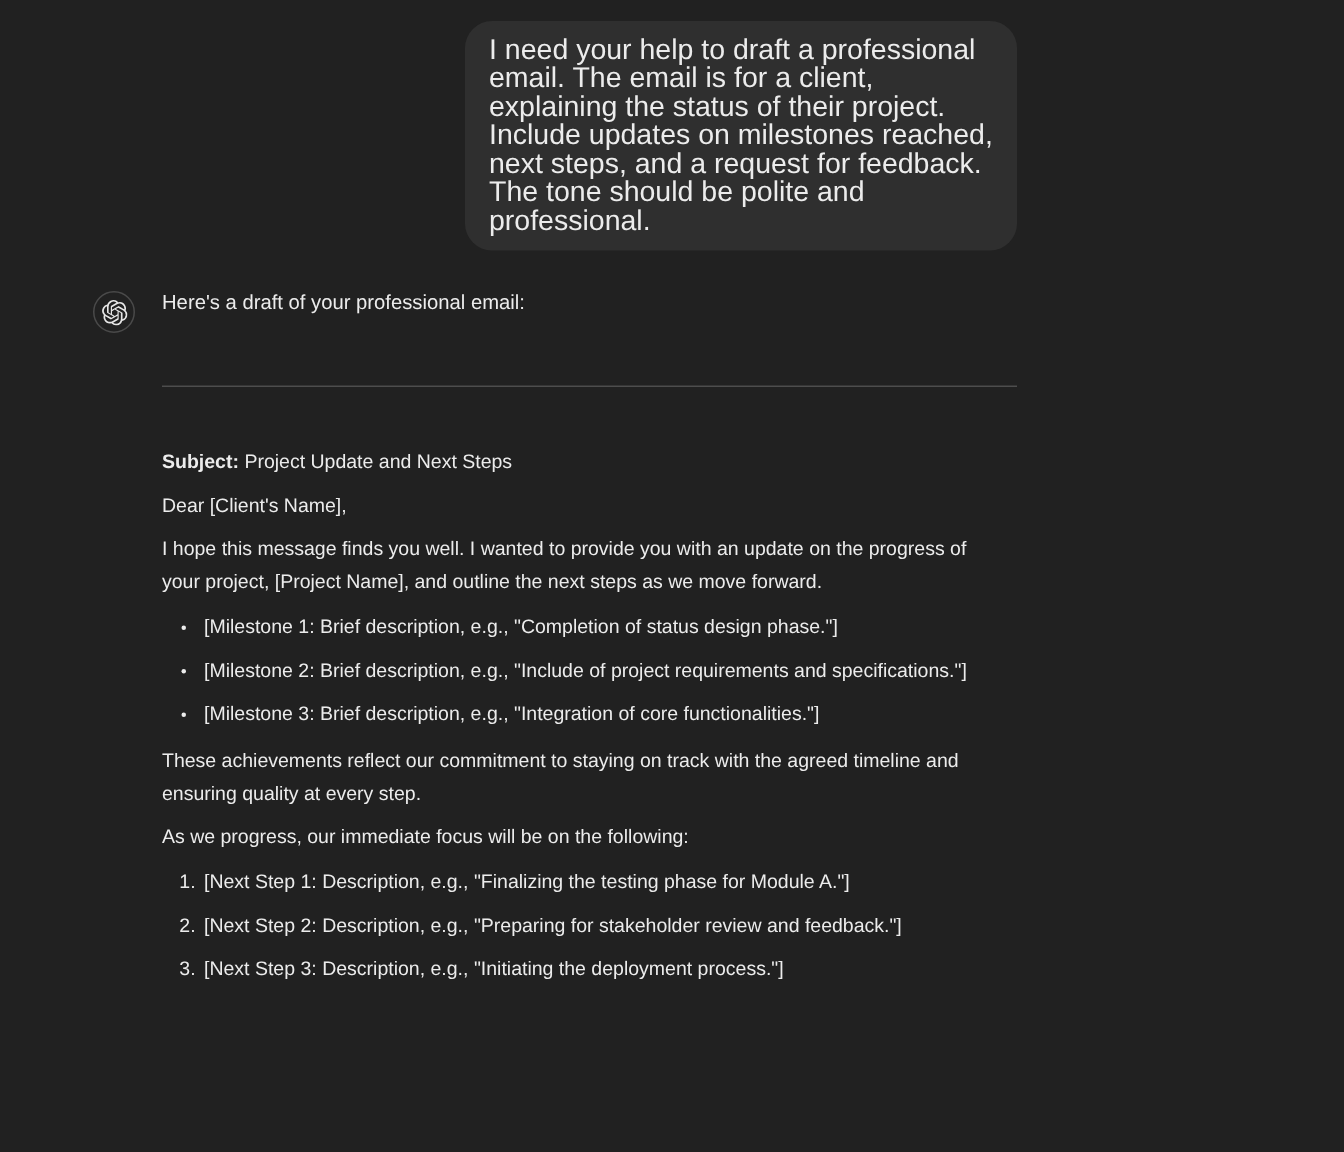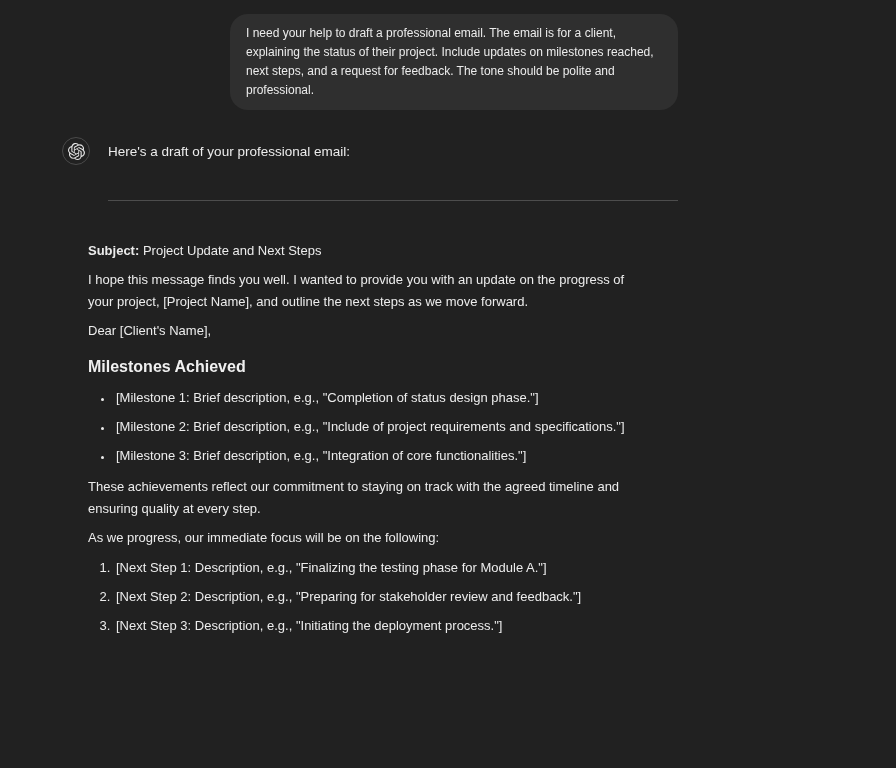--- a/index.html
+++ b/index.html
@@ -16,32 +16,32 @@
     margin-left: 62px;
   }
   
   .user-row {
     display: flex;
     justify-content: flex-end;
     margin-top: 14px;
   }
   .user-bubble {
     box-sizing: border-box;
-    width: 448px;
+    width: 368px;
     background: #2f2f2f;
     border-radius: 18px;
     padding: 10px 16px;
-    font-size: 12px;
+    font-size: 19px;
     line-height: 19px;
     color: #ececec;
   }
   
   .assistant-row {
     display: flex;
-    align-items: center;
+    align-items: flex-start;
     margin-top: 27px;
   }
   .avatar {
     box-sizing: border-box;
     width: 28px; height: 28px;
     border: 1px solid #4a4a4a;
     border-radius: 50%;
     display: flex;
     align-items: center;
     justify-content: center;
@@ -55,21 +55,21 @@
   }
   
   .divider {
     margin: 35px 0 0 46px;
     width: 570px;
     border-top: 1px solid #4d4d4d;
     height: 0;
   }
   
   .email-content {
-    margin-left: 26px;
+    margin-left: 46px;
     width: 545px;
     font-size: 13px;
     line-height: 22px;
     color: #ececec;
   }
   .email-content p { margin: 0 0 7px; }
   .email-content p.first { margin-top: 39px; }
   .email-content h3 {
     font-size: 16px;
     line-height: 24px;
@@ -109,25 +109,24 @@
     </div>
     <div class="intro">Here's a draft of your professional email:</div>
   </div>
 
   <div class="divider"></div>
 
   <div class="email-content">
 
     <p class="first"><strong>Subject:</strong> <span>Project Update and Next Steps</span></p>
 
+    <p>Dear [Client's Name],</p>
+
     <p>I hope this message finds you well. I wanted to provide you with an update on the progress of your project, [Project Name], and outline the next steps as we move forward.</p>
 
-    <p>Dear [Client's Name],</p>
-
-    <h3>Milestones Achieved</h3>
 
 
     <ul>
       <li>[Milestone 1: Brief description, e.g., "Completion of status design phase."]</li>
       <li>[Milestone 2: Brief description, e.g., "Include of project requirements and specifications."]</li>
       <li>[Milestone 3: Brief description, e.g., "Integration of core functionalities."]</li>
     </ul>
 
     <p>These achievements reflect our commitment to staying on track with the agreed timeline and ensuring quality at every step.</p>
 

